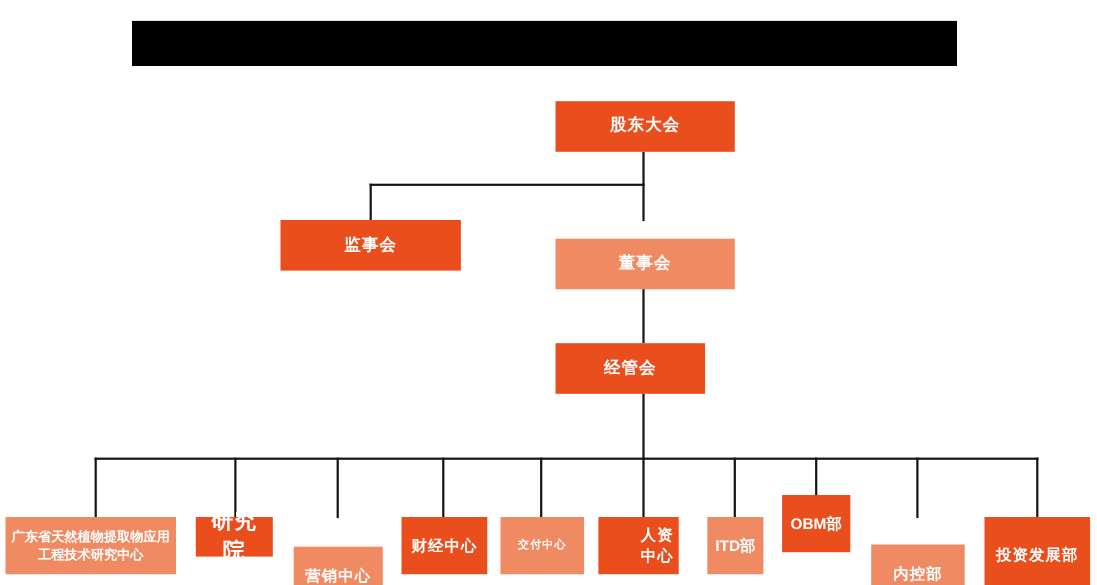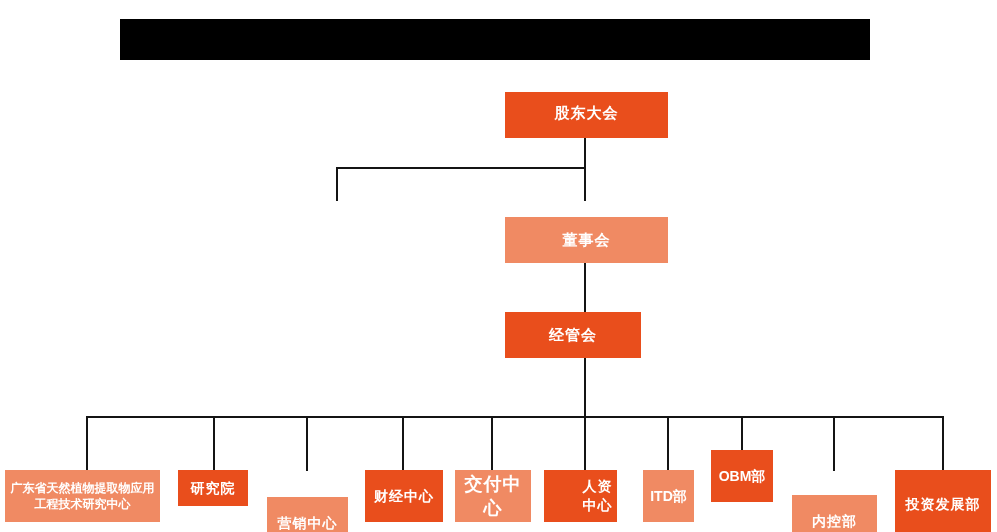--- a/index.html
+++ b/index.html
@@ -54,41 +54,44 @@
   <div class="line" style="left:491px;top:416px;width:2px;height:55px;"></div>
   <div class="line" style="left:667px;top:416px;width:2px;height:55px;"></div>
   <div class="line" style="left:741px;top:416px;width:2px;height:55px;"></div>
   <div class="line" style="left:833px;top:416px;width:2px;height:55px;"></div>
   <div class="line" style="left:942px;top:416px;width:2px;height:55px;"></div>
 
   <div class="node dark" style="left:505px;top:92px;width:163px;height:46px;font-size:15px;font-family:Liberation Mono, monospace;">
     <span>股东大会</span>
   </div>
 
+  <div class="node dark" style="left:255px;top:200px;width:164px;height:46px;font-size:15px;">
+    <span>监事会</span>
+  </div>
   <div class="node light" style="left:505px;top:200px;width:163px;height:46px;font-size:15px;margin-top:17px;">
     <span>董事会</span>
   </div>
 
   <div class="node dark" style="left:505px;top:312px;width:136px;height:46px;font-size:15px;">
     <span>经管会</span>
   </div>
 
   <div class="node light" style="left:5px;top:470px;width:155px;height:52px;font-size:12px;letter-spacing:0;">
     <span>广东省天然植物提取物应用工程技术研究中心</span>
   </div>
-  <div class="node dark" style="left:178px;top:470px;width:70px;height:36px;font-size:14px;">
+  <div class="node dark" style="left:178px;top:470px;width:70px;height:36px;font-size:20px;">
     <span>研究院</span>
   </div>
   <div class="node light" style="left:267px;top:470px;width:81px;height:52px;font-size:14px;margin-top:27px;">
     <span>营销中心</span>
   </div>
   <div class="node dark" style="left:365px;top:470px;width:78px;height:52px;font-size:14px;">
     <span>财经中心</span>
   </div>
-  <div class="node light" style="left:455px;top:470px;width:76px;height:52px;font-size:18px;">
+  <div class="node light" style="left:455px;top:470px;width:76px;height:52px;font-size:10px;">
     <span>交付中心</span>
   </div>
   <div class="node dark" style="left:544px;top:470px;width:73px;height:52px;font-size:14px;padding-left:38px;">
     <span>人资中心</span>
   </div>
   <div class="node light" style="left:643px;top:470px;width:51px;height:52px;font-size:14px;letter-spacing:0;">
     <span>ITD部</span>
   </div>
   <div class="node dark" style="left:711px;top:450px;width:62px;height:52px;font-size:14px;letter-spacing:0;">
     <span>OBM部</span>

